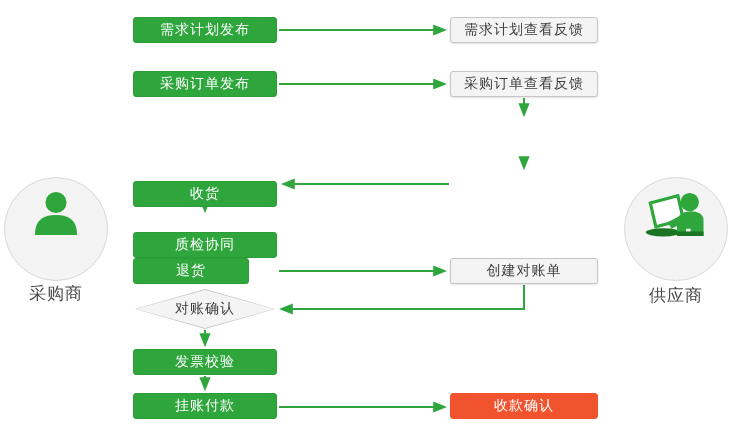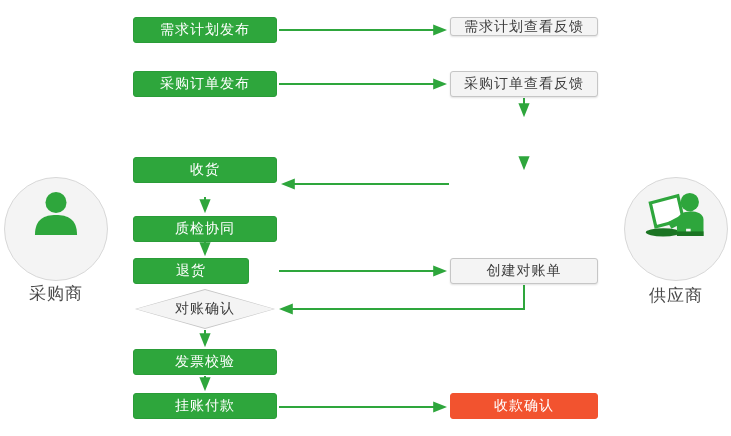--- a/index.html
+++ b/index.html
@@ -129,37 +129,37 @@
     <path class="wire" d="M524,285 L524,309 L283,309" marker-end="url(#ah)"></path>
     <line x1="205" y1="330" x2="205" y2="343" marker-end="url(#ah)"></line>
     <line x1="205" y1="376" x2="205" y2="387" marker-end="url(#ah)"></line>
     <line x1="279" y1="407" x2="443" y2="407" marker-end="url(#ah)"></line>
   </svg>
 
   <div class="node green" style="left:133px; top:17px; width:144px; height:26px;">需求计划发布</div>
 
   <div class="node green" style="left:133px; top:71px; width:144px; height:26px;">采购订单发布</div>
 
-  <div class="node green" style="left:133px; top:157px; width:144px; height:26px;">收货</div>
+  <div class="node green" style="left:133px; top:181px; width:144px; height:26px;">收货</div>
 
-  <div class="node green" style="left:133px; top:216px; width:144px; height:26px;">质检协同</div>
+  <div class="node green" style="left:133px; top:232px; width:144px; height:26px;">质检协同</div>
 
   <div class="node green" style="left:133px; top:258px; width:116px; height:26px;">退货</div>
 
   <div class="diamond gray-d" style="left:135px; top:289px; width:140px; height:40px;">
     <div class="shape"></div>
     <div class="inner"></div>
     <div class="label">对账确认</div>
   </div>
 
   <div class="node green" style="left:133px; top:349px; width:144px; height:26px;">发票校验</div>
 
   <div class="node green" style="left:133px; top:393px; width:144px; height:26px;">挂账付款</div>
 
-  <div class="node gray" style="left:450px; top:17px; width:148px; height:19px;">需求计划查看反馈</div>
+  <div class="node gray" style="left:450px; top:17px; width:148px; height:26px;">需求计划查看反馈</div>
 
   <div class="node gray" style="left:450px; top:71px; width:148px; height:26px;">采购订单查看反馈</div>
 
 
 
   <div class="node gray" style="left:450px; top:258px; width:148px; height:26px;">创建对账单</div>
 
   <div class="node red" style="left:450px; top:393px; width:148px; height:26px;">收款确认</div>
 
   <div class="actor" style="left:4px; top:177px;">

